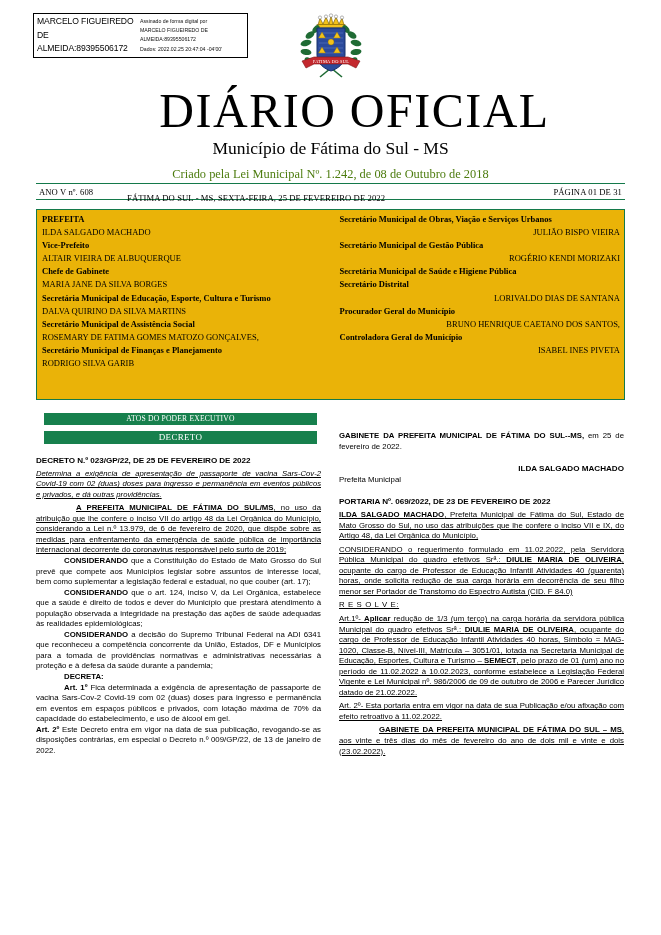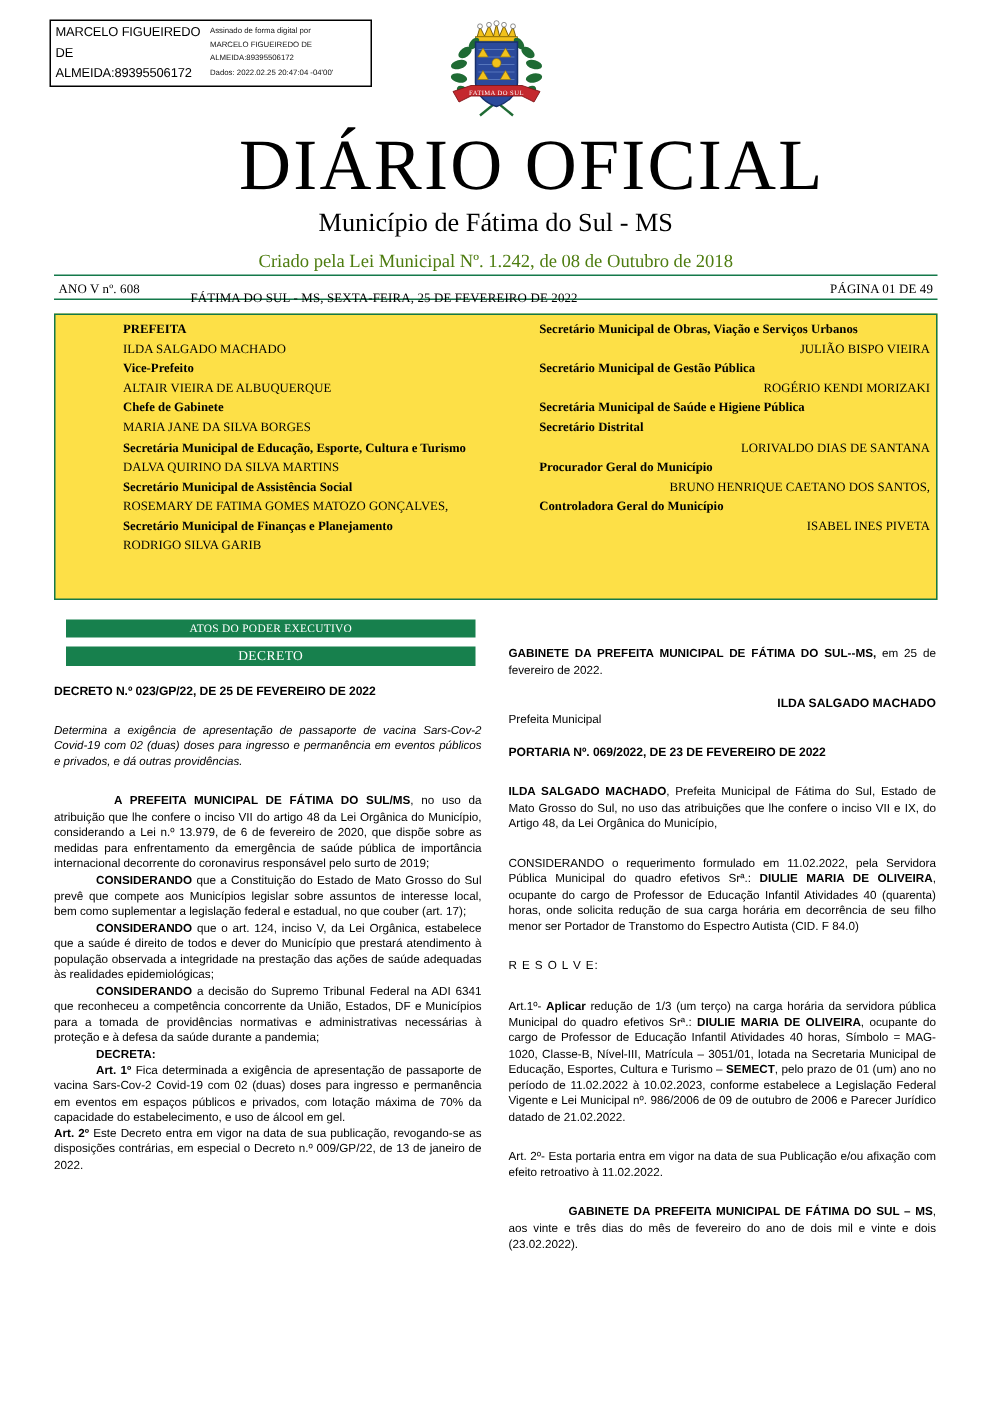--- a/index.html
+++ b/index.html
@@ -122,22 +122,21 @@
   
   .officials {
     position: absolute;
     left: 36px;
     top: 209px;
     width: 589px;
     height: 191px;
     border: 1.4px solid #14794a;
     box-sizing: border-box;
     display: flex;
-    background: #fde047;
-    padding-left: 40px;
+    background: #eab308;
   }
   .officials-col {
     box-sizing: border-box;
     padding: 3px 4px 0 5px;
     width: 50%;
   }
   .officials-col.right { padding-left: 9px; }
   .off-role {
     font-family: "Liberation Serif", serif;
     font-weight: bold;
@@ -188,21 +187,21 @@
     font-family: "Liberation Sans", sans-serif;
     font-size: 7.8px;
     line-height: 10.55px;
     text-align: justify;
     color: #000;
   }
   .col-left { left: 36px; top: 455px; }
   .col-right { left: 339px; top: 431px; }
 
   .p { margin: 0 0 0 0; text-align: justify; }
-  .p.gap { margin-top: 16px; }
+  .p.gap { margin-top: 3px; text-decoration: underline; }
   .p.gap-lg { margin-top: 11px; }
   .ind { text-indent: 28px; }
   .ind-lg { text-indent: 40px; }
   .b { font-weight: bold; }
   .right { text-align: right; }
   .heading {
     font-weight: bold;
     font-size: 8.1px;
     line-height: 11px;
     text-align: left;
@@ -305,21 +304,21 @@
 
   <div class="masthead">
     <div class="title-main">DIÁRIO OFICIAL</div>
     <div class="title-sub">Município de Fátima do Sul - MS</div>
     <div class="title-law">Criado pela Lei Municipal Nº. 1.242, de 08 de Outubro de 2018</div>
   </div>
 
   <div class="issue-bar">
     <div class="issue-ano">ANO V nº. 608</div>
     <div class="issue-mid">FÁTIMA DO SUL - MS, SEXTA-FEIRA,  25  DE FEVEREIRO DE 2022</div>
-    <div class="issue-pag">PÁGINA 01 DE 49</div>
+    <div class="issue-pag">PÁGINA 01 DE 31</div>
   </div>
 
   <div class="officials">
     <div class="officials-col left">
       <div class="off-role">PREFEITA</div>
       <div class="off-name">ILDA SALGADO MACHADO</div>
       <div class="off-role">Vice-Prefeito</div>
       <div class="off-name">ALTAIR VIEIRA DE ALBUQUERQUE</div>
       <div class="off-role">Chefe de Gabinete</div>
       <div class="off-name">MARIA JANE DA SILVA BORGES</div>

